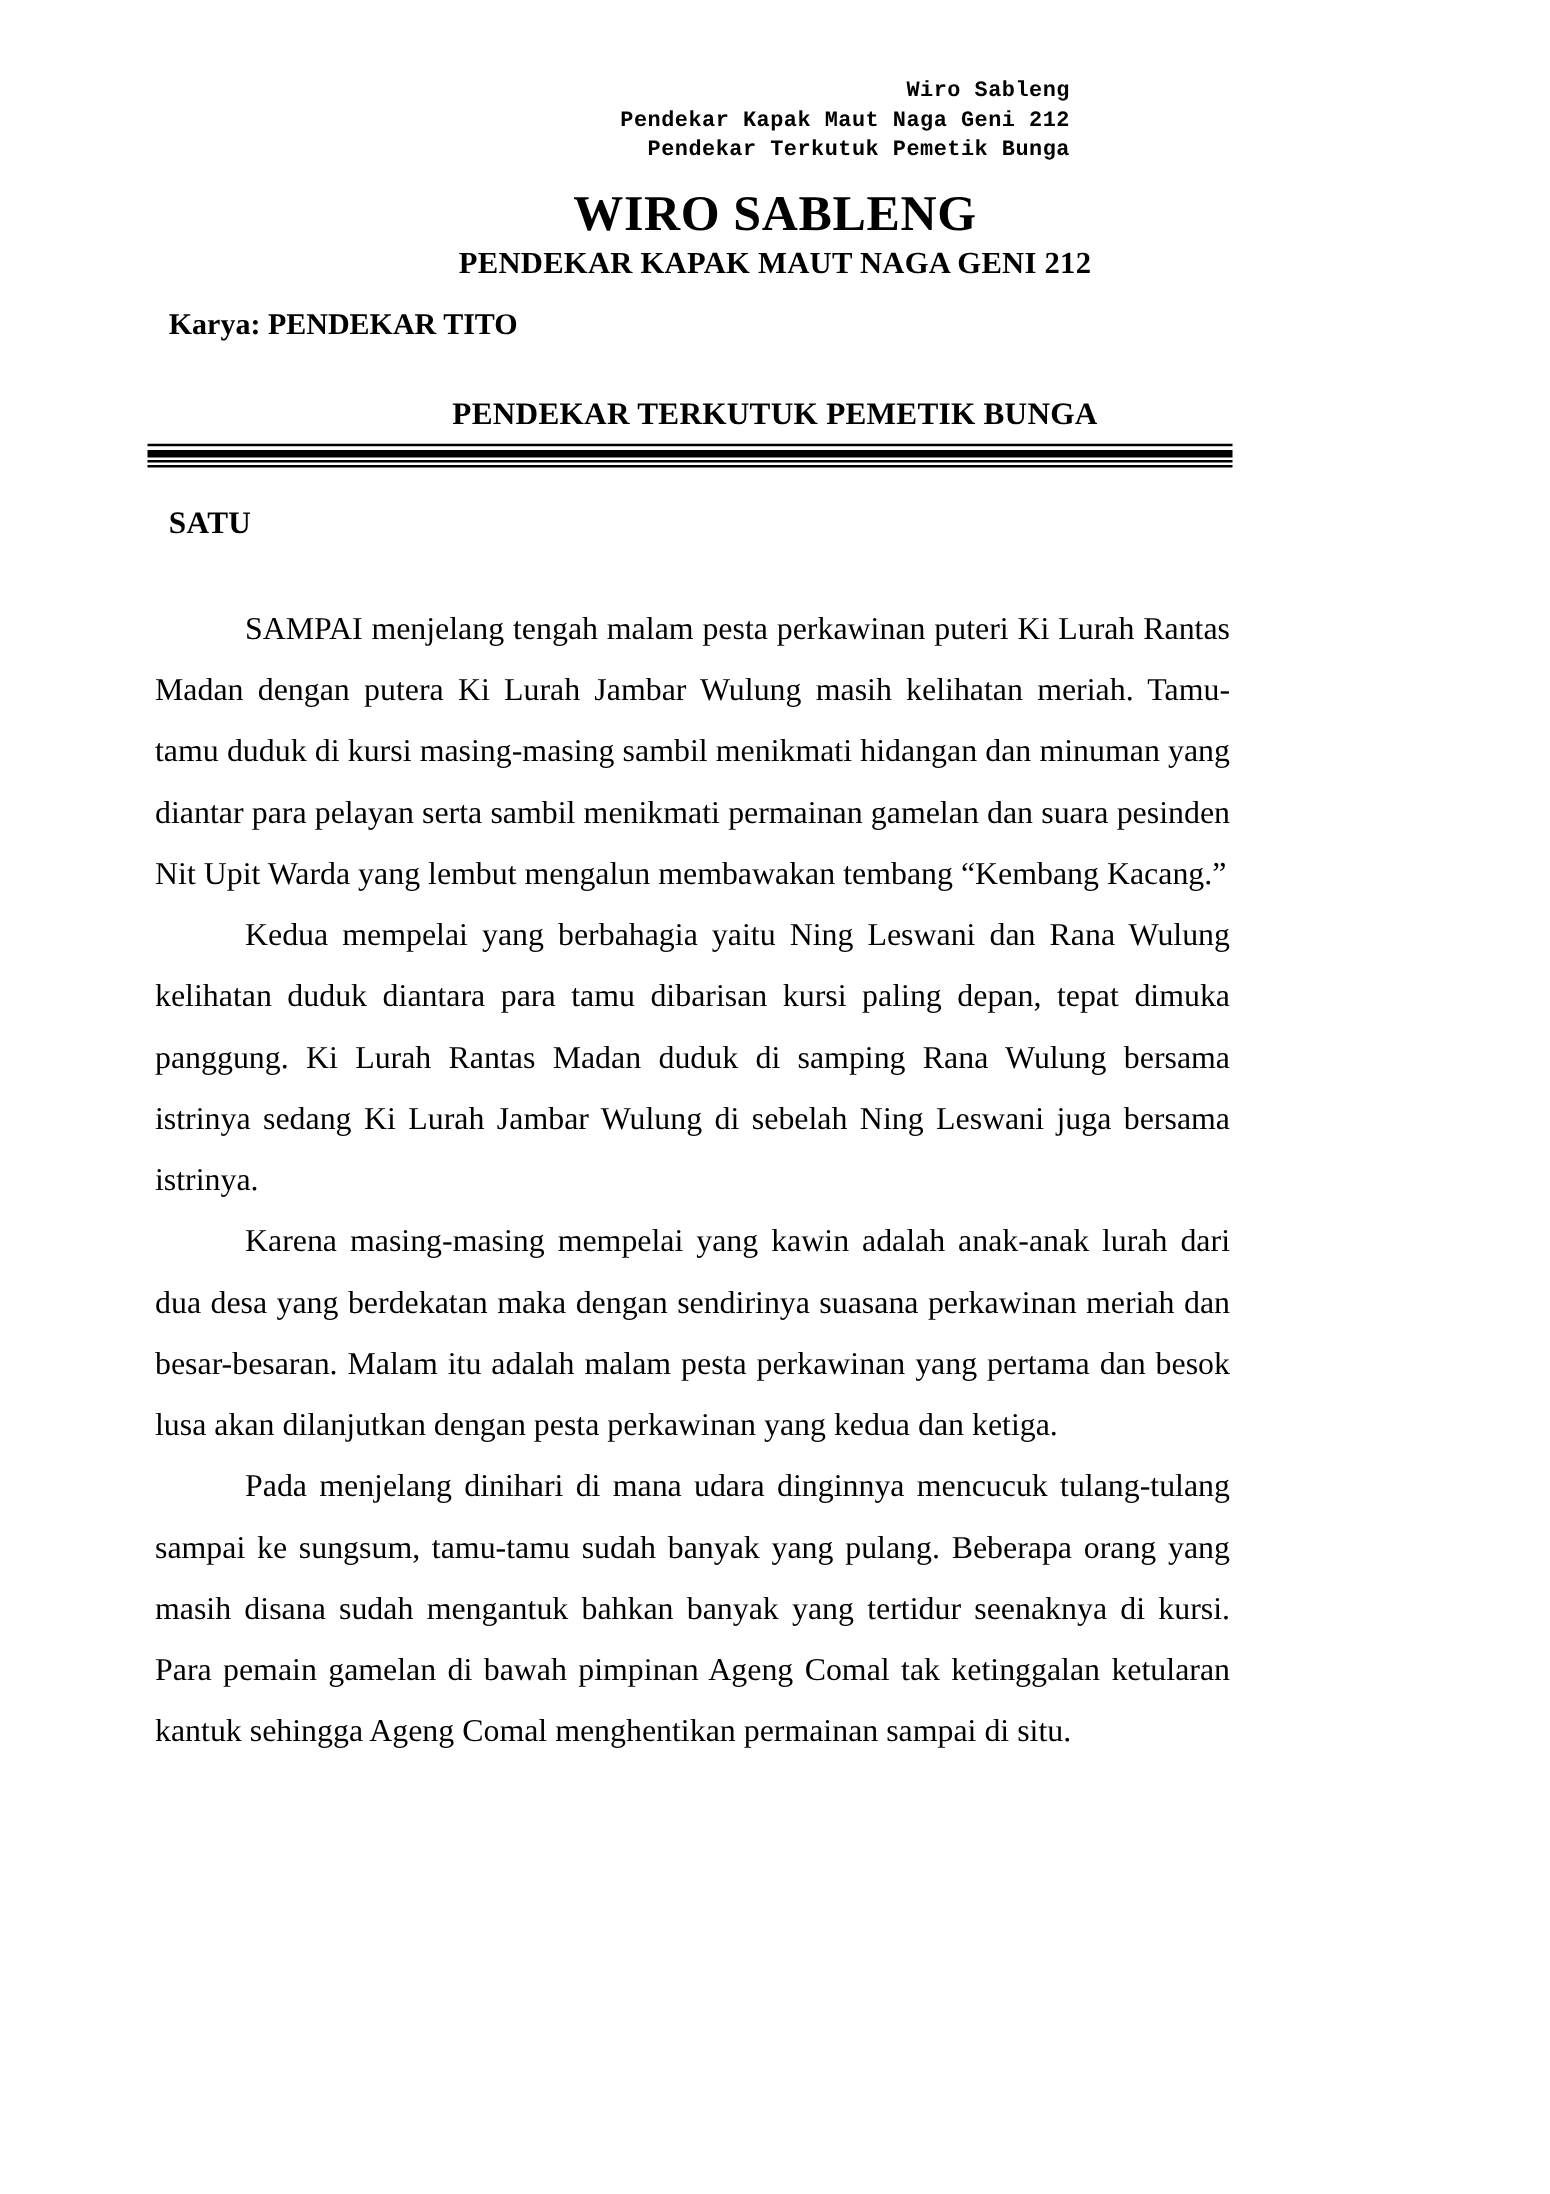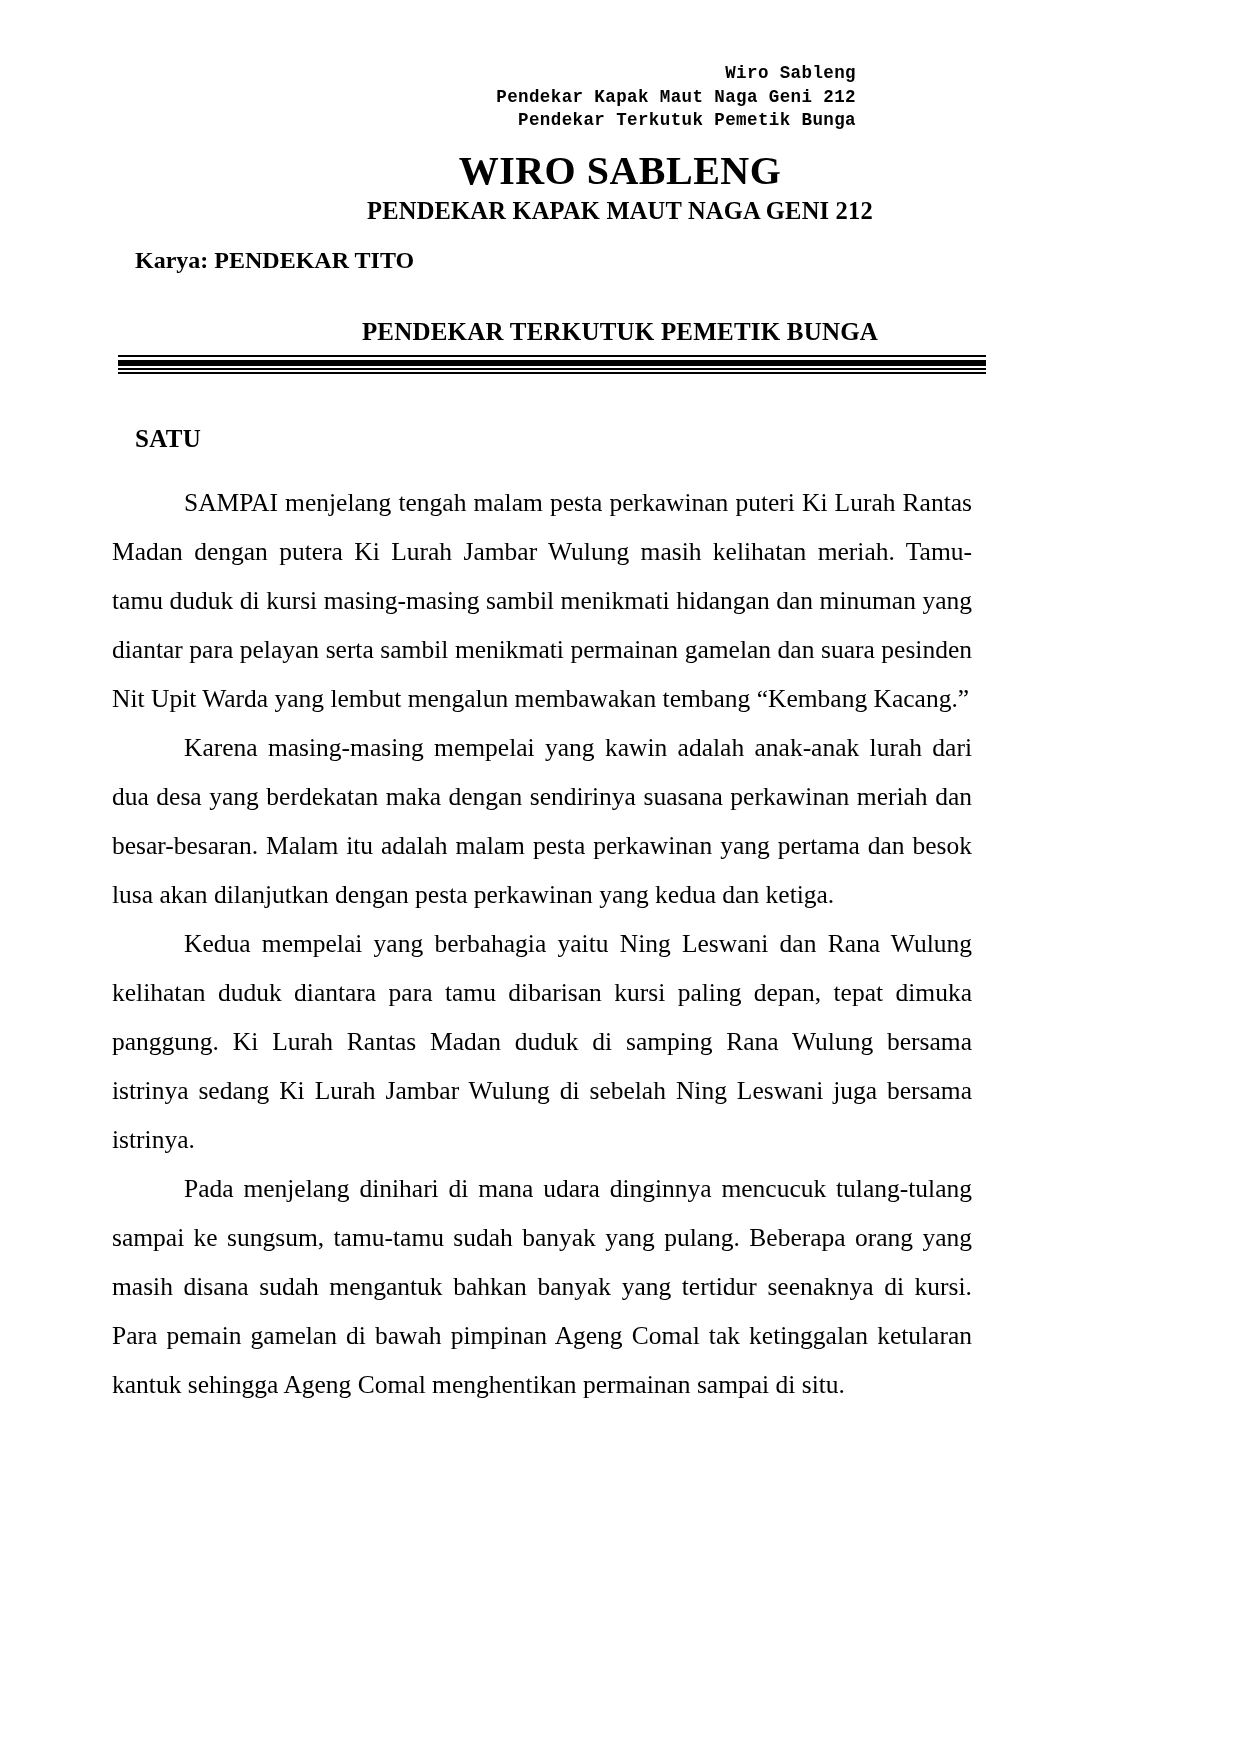--- a/index.html
+++ b/index.html
@@ -106,28 +106,27 @@
 
   
   .section-label {
     position: absolute;
     top: 403px;
     left: 135px;
     font-size: 25px;
     font-weight: bold;
     line-height: 32px;
     letter-spacing: 0.3px;
-    margin-top: 20px;
   }
 
   
   .body-text {
     position: absolute;
     top: 478px;
-    left: 112px;
+    left: 124px;
     width: 860px;
     font-size: 25.5px;
     line-height: 49px;
     text-align: justify;
     text-justify: inter-word;
   }
   .body-text p {
     margin: 0;
     text-indent: 72px;
   }
@@ -159,18 +158,18 @@
     <div class="rule-gap-xs"></div>
     <div class="rule-line-thin"></div>
     <div class="rule-gap-xs"></div>
     <div class="rule-line-thin"></div>
   </div>
 
   <div class="section-label">SATU</div>
 
   <div class="body-text">
     <p>SAMPAI menjelang tengah malam pesta perkawinan puteri Ki Lurah Rantas Madan dengan putera Ki Lurah Jambar Wulung masih kelihatan meriah. Tamu-tamu duduk di kursi masing-masing sambil menikmati hidangan dan minuman yang diantar para pelayan serta sambil menikmati permainan gamelan dan suara pesinden Nit Upit Warda yang lembut mengalun membawakan tembang “Kembang Kacang.”</p>
+    <p>Kedua mempelai yang berbahagia yaitu Ning Leswani dan Rana Wulung kelihatan duduk diantara para tamu dibarisan kursi paling depan, tepat dimuka panggung. Ki Lurah Rantas Madan duduk di samping Rana Wulung bersama istrinya sedang Ki Lurah Jambar Wulung di sebelah Ning Leswani juga bersama istrinya.</p>
     <p>Karena masing-masing mempelai yang kawin adalah anak-anak lurah dari dua desa yang berdekatan maka dengan sendirinya suasana perkawinan meriah dan besar-besaran. Malam itu adalah malam pesta perkawinan yang pertama dan besok lusa akan dilanjutkan dengan pesta perkawinan yang kedua dan ketiga.</p>
-    <p>Kedua mempelai yang berbahagia yaitu Ning Leswani dan Rana Wulung kelihatan duduk diantara para tamu dibarisan kursi paling depan, tepat dimuka panggung. Ki Lurah Rantas Madan duduk di samping Rana Wulung bersama istrinya sedang Ki Lurah Jambar Wulung di sebelah Ning Leswani juga bersama istrinya.</p>
     <p>Pada menjelang dinihari di mana udara dinginnya mencucuk tulang-tulang sampai ke sungsum, tamu-tamu sudah banyak yang pulang. Beberapa orang yang masih disana sudah mengantuk bahkan banyak yang tertidur seenaknya di kursi. Para pemain gamelan di bawah pimpinan Ageng Comal tak ketinggalan ketularan kantuk sehingga Ageng Comal menghentikan permainan sampai di situ.</p>
   </div>
 
 </div>
 
 </body></html>

